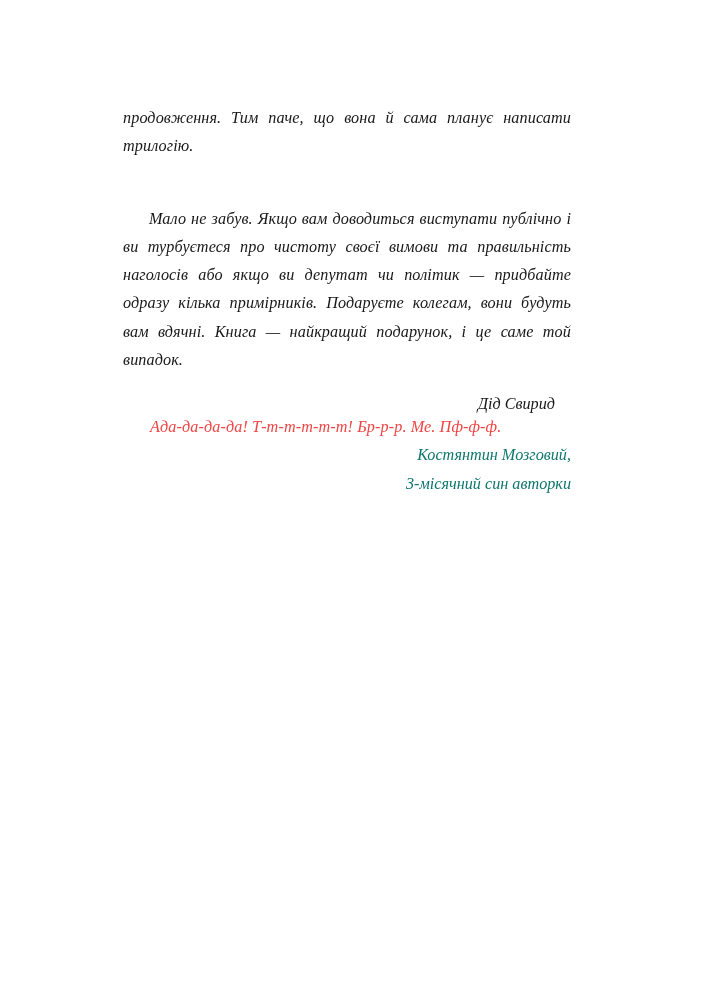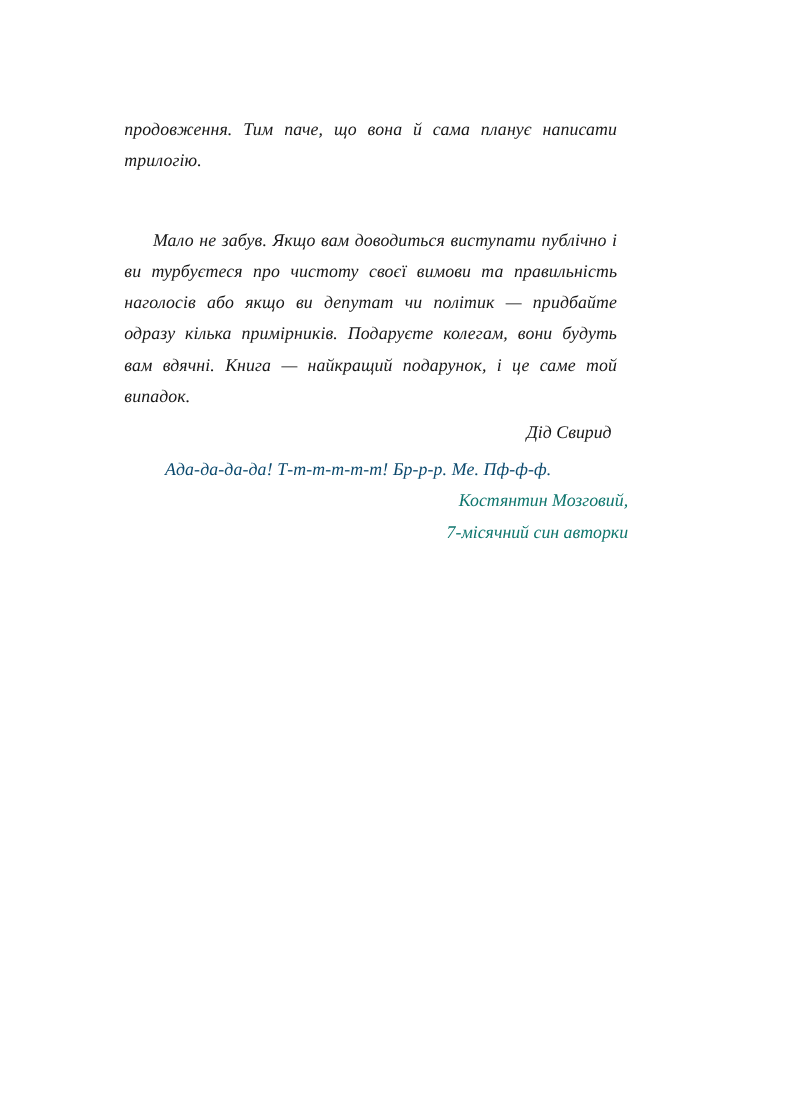--- a/index.html
+++ b/index.html
@@ -15,21 +15,21 @@
     overflow: hidden;
   }
   .page {
     position: relative;
     width: 720px;
     height: 1000px;
     box-sizing: border-box;
   }
   .text-column {
     position: absolute;
-    left: 113px;
+    left: 123px;
     top: 104px;
     width: 448px;
   }
   .body-par {
     font-family: "Liberation Serif", serif;
     font-style: italic;
     font-size: 16.2px;
     line-height: 28.3px;
     text-align: justify;
     text-justify: inter-word;
@@ -40,37 +40,37 @@
   .body-par.indent {
     text-indent: 26px;
     margin-top: 44px;
   }
   .signature {
     font-family: "Liberation Serif", serif;
     font-style: italic;
     font-size: 16.2px;
     line-height: 28.3px;
     text-align: right;
-    margin: 5px;
+    margin: 16px;
     color: #171717;
   }
   .epigraph-block {
     position: absolute;
     left: 150px;
     top: 413px;
     width: 421px;
   }
   .epigraph-line {
     font-family: "Liberation Serif", serif;
     font-style: italic;
     font-size: 16.2px;
     line-height: 28.3px;
     text-align: left;
     margin: 0;
-    color: #0c4a6e;
+    color: #ef4444;
     letter-spacing: 0.1px;
   }
   .epigraph-attrib {
     font-family: "Liberation Serif", serif;
     font-style: italic;
     font-size: 16.2px;
     line-height: 28.3px;
     text-align: right;
     margin: 0;
     color: #0f766e;
@@ -83,16 +83,16 @@
 
   <div class="text-column">
     <p class="body-par">продовження. Тим паче, що вона й сама планує написати трилогію.</p>
     <p class="body-par indent">Мало не забув. Якщо вам доводиться виступати публічно і ви турбуєтеся про чистоту своєї вимови та правильність наголосів або якщо ви депутат чи політик — придбайте одразу кілька примірників. Подаруєте колегам, вони будуть вам вдячні. Книга — найкращий подарунок, і це саме той випадок.</p>
     <p class="signature">Дід Свирид</p>
   </div>
 
   <div class="epigraph-block">
     <p class="epigraph-line">Ада-да-да-да! Т-т-т-т-т-т! Бр-р-р. Ме. Пф-ф-ф.</p>
     <p class="epigraph-attrib">Костянтин Мозговий,</p>
-    <p class="epigraph-attrib">7-місячний син авторки</p>
+    <p class="epigraph-attrib">3-місячний син авторки</p>
   </div>
 
 </div>
 
 </body></html>

